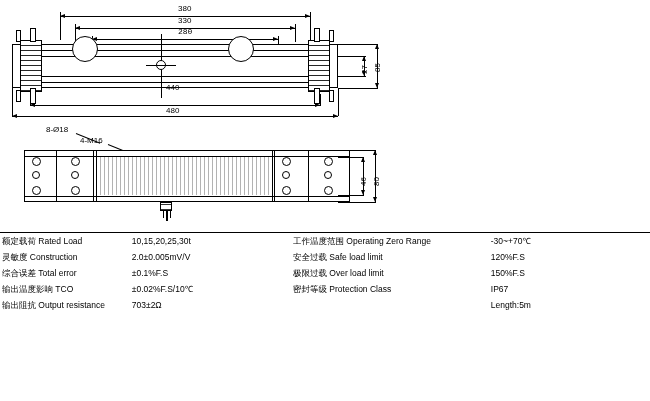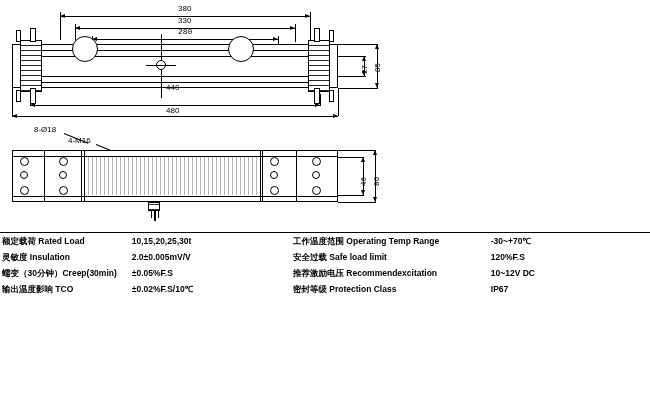--- a/index.html
+++ b/index.html
@@ -32,21 +32,21 @@
   }
   .arrowL,.arrowR{position:absolute;width:0;height:0;border-top:2px solid transparent;border-bottom:2px solid transparent;}
   .arrowL{border-right:5px solid #000;}
   .arrowR{border-left:5px solid #000;}
   .arrowU,.arrowD{position:absolute;width:0;height:0;border-left:2px solid transparent;border-right:2px solid transparent;}
   .arrowU{border-bottom:5px solid #000;}
   .arrowD{border-top:5px solid #000;}
 
   
   #spec{position:absolute;left:0;top:232px;width:650px;}
-  table{border-collapse:collapse;width:650px;font-size:8.5px;font-weight:bold;}
+  table{border-collapse:collapse;width:650px;font-size:8.5px;}
   td{padding:1px 2px;vertical-align:middle;height:14px;line-height:12px;}
   .cl{width:120px;}
   .cv{width:150px;}
   .cl2{width:185px;}
   .cv2{width:150px;}
   .topline{border-top:1px solid #000;}
   .botline{border-bottom:1px solid #000;}
 </style>
 </head>
 <body>
@@ -135,21 +135,21 @@
     <div class="arrowU" style="left:35px;top:44px;"></div>
     <div class="arrowD" style="left:35px;top:83px;"></div>
     <div class="lbl rot" style="left:34px;top:72px;transform:rotate(-90deg);">85</div>
 
     <div class="ln vl" style="left:24px;top:56px;height:20px;"></div>
     <div class="arrowU" style="left:22px;top:56px;"></div>
     <div class="arrowD" style="left:22px;top:71px;"></div>
     <div class="lbl rot" style="left:21px;top:74px;transform:rotate(-90deg);">27</div>
   </div>
 
-  <div class="abs" style="left:0;top:124px;width:400px;height:105px;padding-left:40px;">
+  <div class="abs" style="left:12px;top:124px;width:400px;height:105px;padding-left:40px;">
 
     <div class="lbl" style="left:34px;top:2px;">8-Ø18</div>
     <div class="lbl" style="left:68px;top:13px;">4-M16</div>
     <div class="ln" style="left:64px;top:9px;width:26px;height:1px;transform:rotate(22deg);transform-origin:left center;"></div>
     <div class="ln" style="left:96px;top:20px;width:22px;height:1px;transform:rotate(22deg);transform-origin:left center;"></div>
 
     <div class="boxg" style="left:12px;top:26px;width:326px;height:52px;"></div>
 
     <div class="ln hl" style="left:12px;top:32px;width:326px;"></div>
     <div class="ln hl" style="left:12px;top:72px;width:326px;"></div>
@@ -202,38 +202,44 @@
     <div class="arrowD" style="left:21px;top:66px;"></div>
     <div class="lbl rot" style="left:20px;top:62px;transform:rotate(-90deg);">46</div>
   </div>
 
   <div id="spec">
     <table>
       <tbody>
         <tr class="topline">
           <td class="cl">额定载荷 Rated Load</td>
           <td class="cv">10,15,20,25,30t</td>
-          <td class="cl2">工作温度范围 Operating Temp Range</td>
+          <td class="cl2">工作温度范围 Operating Zero Range</td>
           <td class="cv2">-30~+70℃</td>
         </tr>
         <tr>
-          <td class="cl">灵敏度 Insulation</td>
+          <td class="cl">灵敏度 Construction</td>
           <td class="cv">2.0±0.005mV/V</td>
           <td class="cl2">安全过载 Safe load limit</td>
           <td class="cv2">120%F.S</td>
         </tr>
         <tr>
-          <td class="cl">蠕变（30分钟）Creep(30min)</td>
-          <td class="cv">±0.05%F.S</td>
-          <td class="cl2">推荐激励电压 Recommendexcitation</td>
-          <td class="cv2">10~12V DC</td>
+          <td class="cl">综合误差 Total error</td>
+          <td class="cv">±0.1%F.S</td>
+          <td class="cl2">极限过载 Over load limit</td>
+          <td class="cv2">150%F.S</td>
         </tr>
         <tr>
           <td class="cl">输出温度影响 TCO</td>
           <td class="cv">±0.02%F.S/10℃</td>
           <td class="cl2">密封等级 Protection Class</td>
           <td class="cv2">IP67</td>
         </tr>
+        <tr>
+          <td class="cl">输出阻抗 Output resistance</td>
+          <td class="cv">703±2Ω</td>
+          <td class="cl2"></td>
+          <td class="cv2">Length:5m</td>
+        </tr>
       </tbody>
     </table>
   </div>
 
 </div>
 
 </body></html>

